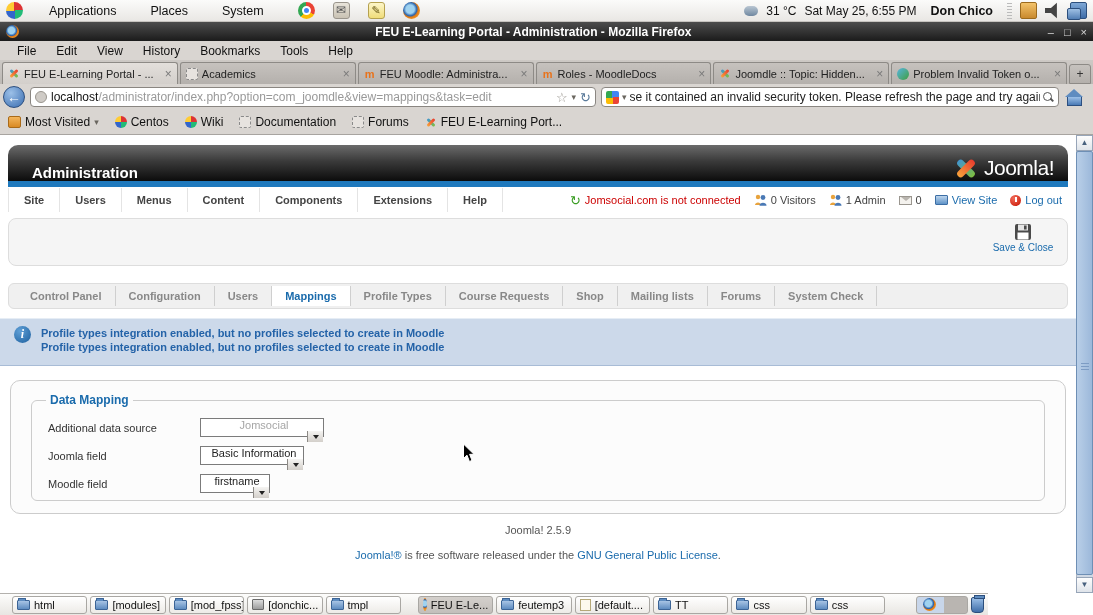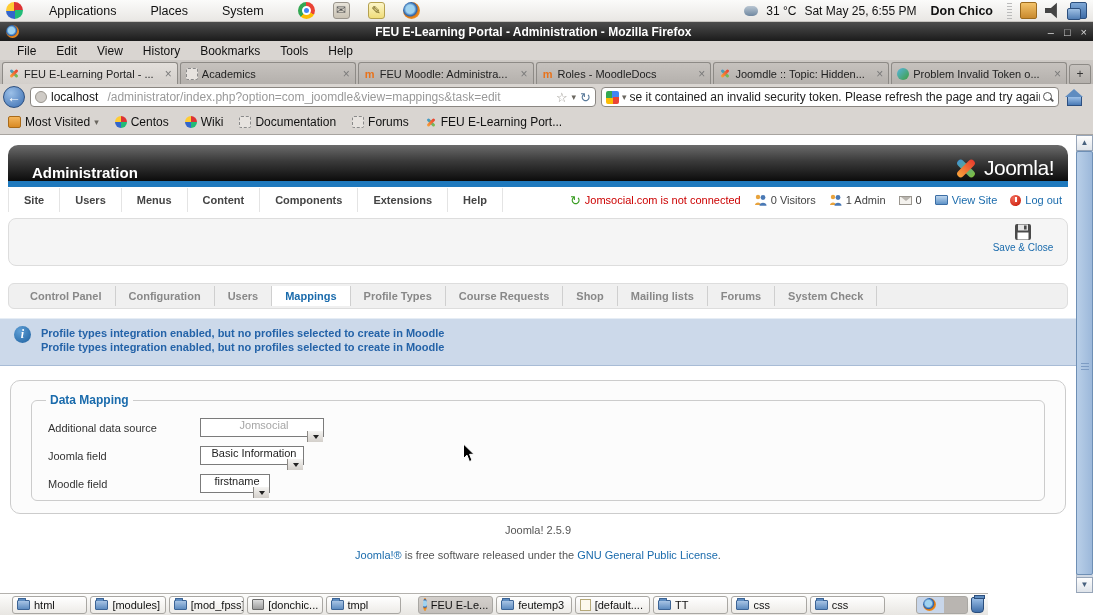--- a/index.html
+++ b/index.html
@@ -69,21 +69,21 @@
     background:#d9d5d1; display:flex; align-items:center; padding:0 3px; gap:5px; }
   .backbtn { width:22px; height:22px; border-radius:50%;
     background:radial-gradient(circle at 35% 30%,#9cc0e8,#3a6db0); border:1px solid #2c4f80;
     color:#fff; text-align:center; line-height:20px; font-size:14px; }
   .backbtn::before { content:"←"; }
   .urlbar { width:566px; height:20px; background:#fff; border:1px solid #8a8681; border-radius:4px;
     display:flex; align-items:center; padding:0 4px; gap:4px; font-size:12px; }
   .globe { width:12px; height:12px; border-radius:50%; background:#cfcbc6; border:1px solid #9a968f; flex:none; }
   .url-text { flex:1; white-space:nowrap; overflow:hidden; }
   .url-host { color:#111; }
-  .url-path { color:#999;margin-left:9px; }
+  .url-path { color:#999; }
   .g-star { color:#9a968f; font-size:13px; } .g-star::before{ content:"☆"; }
   .g-chev { color:#6a665f; font-size:9px; } .g-chev::before{ content:"▾"; }
   .g-reload { color:#5a7a9a; font-size:13px; } .g-reload::before{ content:"↻"; }
   .searchbar { width:458px; height:20px; background:#fff; border:1px solid #8a8681; border-radius:4px;
     display:flex; align-items:center; padding:0 4px; gap:3px; font-size:12px; }
   .google { width:13px; height:13px; border-radius:2px; flex:none;
     background:conic-gradient(#4285f4 0 25%,#ea4335 25% 50%,#fbbc05 50% 75%,#34a853 75% 100%); }
   .search-text { flex:1; white-space:nowrap; overflow:hidden; color:#222; }
   .loupe { width:11px; height:11px; flex:none; position:relative; }
   .loupe::before { content:""; position:absolute; left:0; top:0; width:7px; height:7px; border:1.5px solid #555; border-radius:50%; }

